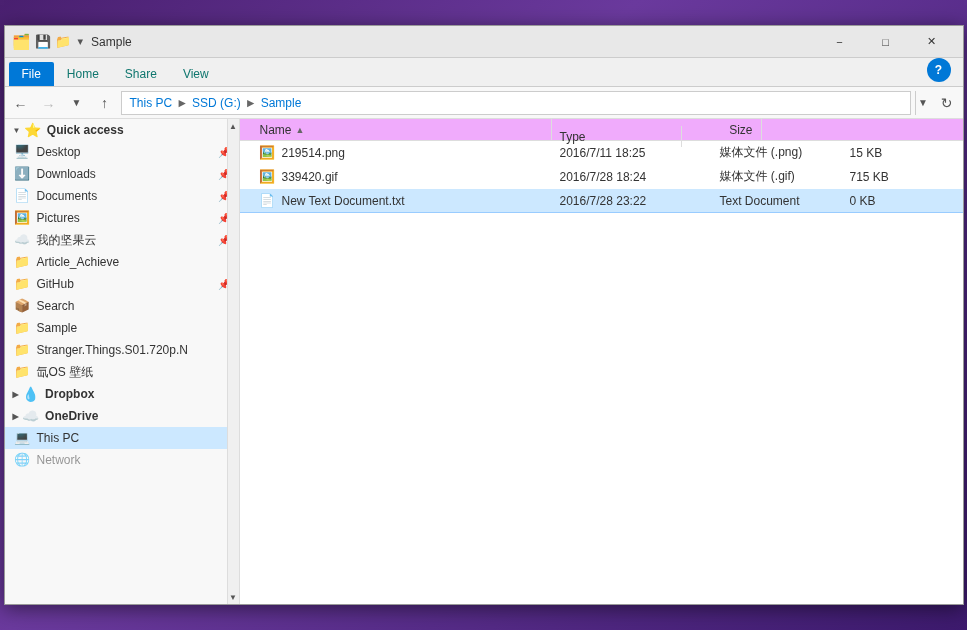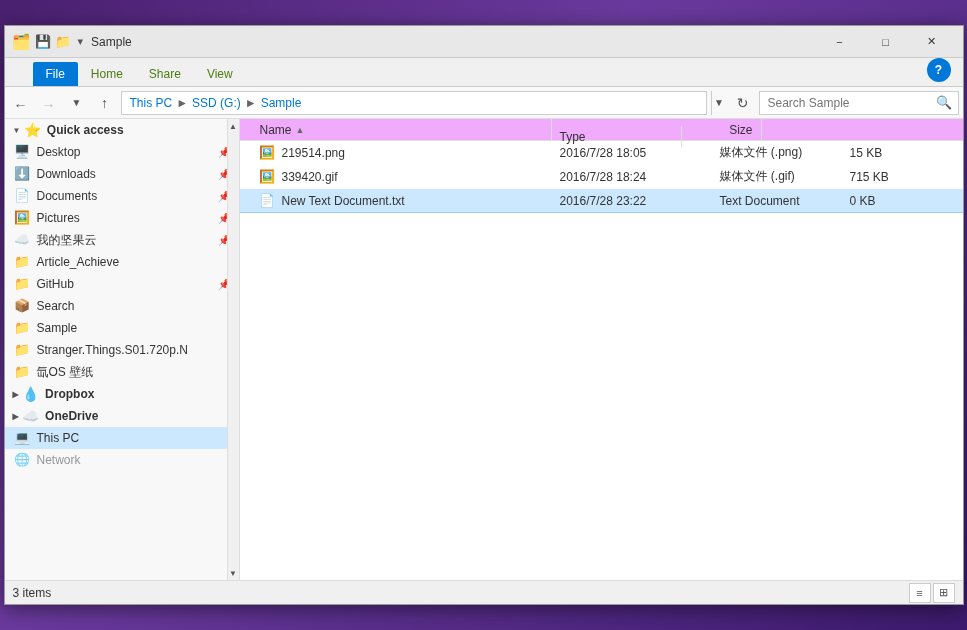--- a/index.html
+++ b/index.html
@@ -64,27 +64,26 @@
     .ribbon {
       background: #f0f0f0;
       border-bottom: 1px solid #ccc;
       flex-shrink: 0;
     }
     .ribbon-tabs {
       display: flex;
       align-items: flex-end;
       height: 28px;
       padding: 0 4px;
-      margin-left: 24px;
     }
     .ribbon-tab {
       padding: 4px 12px;
       cursor: pointer;
       font-size: 12px;
-      color: #4d7c0f;
+      color: #0f766e;
       border: 1px solid transparent;
     }
     .ribbon-tab.active {
       background: #0078d7;
       color: white;
       border-radius: 2px 2px 0 0;
     }
     .ribbon-help {
       margin-left: auto;
       width: 24px;
@@ -383,24 +382,20 @@
     <div class="breadcrumb">
       <span class="breadcrumb-item">This PC</span>
       <span class="breadcrumb-sep">►</span>
       <span class="breadcrumb-item">SSD (G:)</span>
       <span class="breadcrumb-sep">►</span>
       <span class="breadcrumb-item">Sample</span>
     </div>
     <button class="breadcrumb-dropdown">▼</button>
     <button class="refresh-btn">↻</button>
 
-    <div class="search-wrapper">
-      <input class="search-box" type="text" placeholder="Search Sample" style="">
-      <span class="search-icon">🔍</span>
-    </div>
   </div>
 
   <div class="main">
 
     <div class="sidebar">
       <div style="width:12px;position:absolute;right:0;top:0;bottom:0;background:#f0f0f0;border-left:1px solid #ddd;display:flex;flex-direction:column;">
         <div style="height:14px;display:flex;align-items:center;justify-content:center;cursor:pointer;font-size:8px;color:#555;">▲</div>
         <div style="flex:1;"></div>
         <div style="height:14px;display:flex;align-items:center;justify-content:center;cursor:pointer;font-size:8px;color:#555;">▼</div>
       </div>
@@ -501,21 +496,21 @@
         </div>
       </div>
 
       <div class="file-list">
         <div class="file-row">
           <div style="width:12px;"></div>
           <div class="file-col name">
             <span class="file-icon">🖼️</span>
             <span>219514.png</span>
           </div>
-          <div class="file-col date">2016/7/28 18:05</div>
+          <div class="file-col date">2016/7/11 18:25</div>
           <div class="file-col type">媒体文件 (.png)</div>
           <div class="file-col size">15 KB</div>
         </div>
 
         <div class="file-row">
           <div style="width:12px;"></div>
           <div class="file-col name">
             <span class="file-icon">🖼️</span>
             <span>339420.gif</span>
           </div>
@@ -531,20 +526,13 @@
             <span>New Text Document.txt</span>
           </div>
           <div class="file-col date">2016/7/28 23:22</div>
           <div class="file-col type">Text Document</div>
           <div class="file-col size">0 KB</div>
         </div>
       </div>
     </div>
   </div>
 
-  <div class="status-bar">
-    <span>3 items</span>
-    <div class="status-right">
-      <button class="view-btn">≡</button>
-      <button class="view-btn">⊞</button>
-    </div>
-  </div>
 </div>
 
 </body></html>

